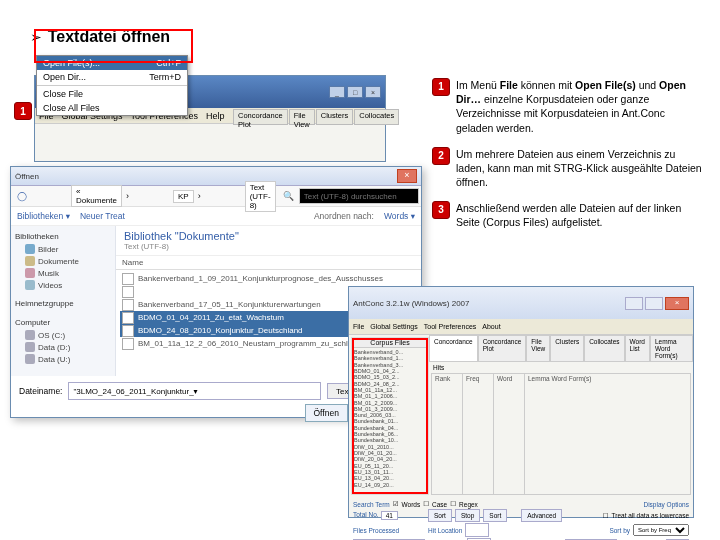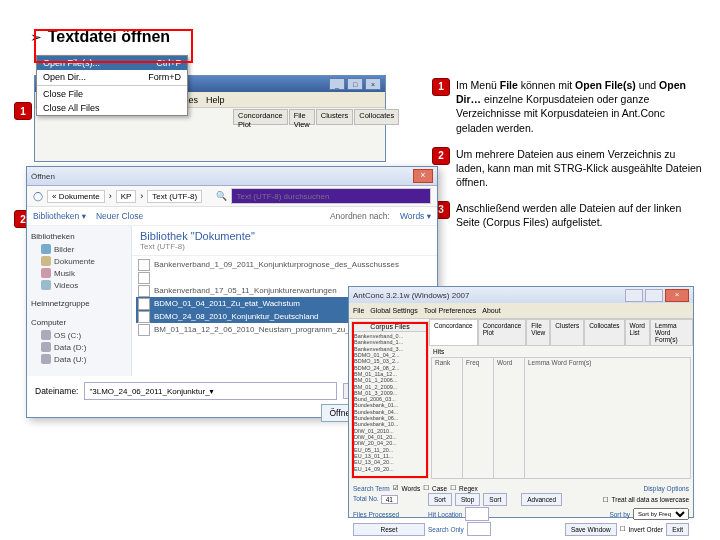--- a/index.html
+++ b/index.html
@@ -9,39 +9,39 @@
 .marker { display:inline-flex; align-items:center; justify-content:center; width:16px; height:16px; border-radius:3px; background:#c00; color:#fff; font-size:10px; font-weight:bold; border:1px solid #800; flex-shrink:0; }
 .marker-float { position:absolute; }
 
 
 .steps { position:absolute; top:78px; left:432px; width:270px; font-size:10.5px; line-height:1.35; }
 .step { display:flex; gap:6px; margin-bottom:12px; }
 .step-text b { font-weight:bold; }
 
 
 .app1 { position:absolute; top:75px; left:34px; width:350px; height:85px; background:#f4f4f0; border:1px solid #6a8cb0; font-size:9px; }
-.titlebar { height:16px; background:linear-gradient(#5a87c4,#3a5f9a); color:#fff; display:flex; align-items:center; padding:0 4px; font-size:8px; }
+.titlebar { height:32px; background:linear-gradient(#5a87c4,#3a5f9a); color:#fff; display:flex; align-items:center; padding:0 4px; font-size:8px; }
 .titlebar .winbtns { margin-left:auto; display:flex; gap:2px; }
 .winbtn { width:14px; height:10px; background:#c0d0e8; border:1px solid #5a7aa8; font-size:7px; display:flex; align-items:center; justify-content:center; color:#333; }
 .menubar { height:15px; background:#ece9d8; border-bottom:1px solid #ccc; display:flex; align-items:center; padding:0 4px; gap:8px; font-size:9px; }
 .filemenu { position:absolute; top:31px; left:36px; width:150px; background:#fff; border:1px solid #888; box-shadow:2px 2px 4px rgba(0,0,0,0.3); font-size:9px; z-index:5;margin-top:24px; }
 .filemenu .item { display:flex; justify-content:space-between; padding:2px 6px; }
 .filemenu .hl { background:#3b6ea5; color:#fff; }
 .filemenu .sep { height:1px; background:#ccc; margin:1px 0; }
 .redbox1 { position:absolute; top:29px; left:34px; width:155px; height:30px; border:2px solid #f00; z-index:6; }
 .tabs1 { position:absolute; top:33px; left:198px; height:16px; display:flex; gap:1px; font-size:7.5px; }
 .tab { background:#e8e8e0; border:1px solid #bbb; padding:1px 4px; }
 
 
-.dlg { position:absolute; top:166px; left:26px; width:410px; height:250px; background:#fff; border:1px solid #6a8cb0; box-shadow:3px 3px 8px rgba(0,0,0,0.25); font-size:9px; }
+.dlg { position:absolute; top:166px; left:10px; width:410px; height:250px; background:#fff; border:1px solid #6a8cb0; box-shadow:3px 3px 8px rgba(0,0,0,0.25); font-size:9px; }
 .dlg .titlebar { background:linear-gradient(#e8eef8,#d0dcf0); color:#333; border-bottom:1px solid #aac; height:18px; }
 .dlg .close { width:18px; height:12px; background:#e07460; color:#fff; text-align:center; font-size:9px; border:1px solid #c04020; }
 .dlg .pathbar { height:20px; display:flex; align-items:center; padding:0 6px; gap:4px; border-bottom:1px solid #e0e0e0; background:#f8f8f8; }
-.dlg .pathseg { background:#fff; border:1px solid #ccc; padding:1px 4px; font-size:8px; }
-.dlg .search { flex:1; background:#4c1d95; border:1px solid #ccc; height:14px; padding:0 4px; font-size:8px; color:#888; }
+.dlg .pathseg { background:#fff; border:1px solid #ccc; padding:1px 4px; font-size:8px;margin-left:40px; }
+.dlg .search { flex:1; background:#000000; border:1px solid #ccc; height:14px; padding:0 4px; font-size:8px; color:#888; }
 .dlg .toolbar { height:18px; display:flex; align-items:center; padding:0 6px; gap:10px; font-size:8.5px; color:#345ea8; border-bottom:1px solid #eee; }
 .dlg .body { display:flex; height:150px; }
 .dlg .sidebar { width:100px; background:#f4f6fa; border-right:1px solid #e0e4ec; padding:4px 2px; font-size:8px; }
 .dlg .sidebar .group { color:#333; padding:2px 2px; font-weight:normal; }
 .dlg .sidebar .sub { color:#444; padding:1px 2px 1px 12px; display:flex; align-items:center; gap:3px; }
 .dlg .sidebar .sub .sic { width:10px; height:10px; border-radius:2px; }
 .dlg .liblabel { color:#345ea8; font-size:11px; padding:4px 8px 0 8px; }
 .dlg .libsub { color:#888; font-size:8px; padding:0 8px 4px 8px; border-bottom:1px solid #eee; display:flex; }
 .dlg .filelist { flex:1; overflow:hidden; }
 .dlg .hdr { display:flex; font-size:8px; color:#555; border-bottom:1px solid #ddd; }
@@ -130,21 +130,21 @@
     <div class="tab">Collocates</div>
   </div>
 </div>
 <div class="filemenu">
   <div class="item hl">
       <span>Open File(s)...</span>
       <span>Ctrl+F</span>
     </div>
   <div class="item">
       <span>Open Dir...</span>
-      <span>Form+D</span>
+      <span>Term+D</span>
     </div>
   <div class="sep"></div>
   <div class="item">
       <span>Close File</span>
     </div>
   <div class="item">
       <span>Close All Files</span>
     </div>
 </div>
 <div class="redbox1"></div>
@@ -160,21 +160,21 @@
     <span>›</span>
     <span class="pathseg">KP</span>
     <span>›</span>
     <span class="pathseg">Text (UTF-8)</span>
     <span style="width:6px"></span>
     <span style="color:#888">🔍</span>
     <input class="search" placeholder="Text (UTF-8) durchsuchen" style="">
   </div>
   <div class="toolbar">
     <span>Bibliotheken ▾</span>
-    <span>Neuer Close</span>
+    <span>Neuer Treat</span>
     <span style="margin-left:auto;color:#666">Anordnen nach:</span>
     <span>Words ▾</span>
   </div>
   <div class="body">
     <div class="sidebar">
       <div class="group">Bibliotheken</div>
       <div class="sub">
           <span class="sic" style="background:#7ac"></span>
           <span>Bilder</span>
         </div>
@@ -204,20 +204,23 @@
         </div>
       <div class="sub">
           <span class="sic" style="background:#aab"></span>
           <span>Data (U:)</span>
         </div>
     </div>
     <div class="filelist">
       <div class="liblabel">Bibliothek "Dokumente"</div>
       <div class="libsub">
           <span>Text (UTF-8)</span>
+        </div>
+      <div class="hdr">
+          <div>Name</div>
         </div>
       <div class="files">
         <div class="frow">
             <span class="fic"></span>
             <span>Bankenverband_1_09_2011_Konjunkturprognose_des_Ausschusses</span>
           </div>
         <div class="frow">
             <span class="fic"></span>
           </div>
         <div class="frow">

